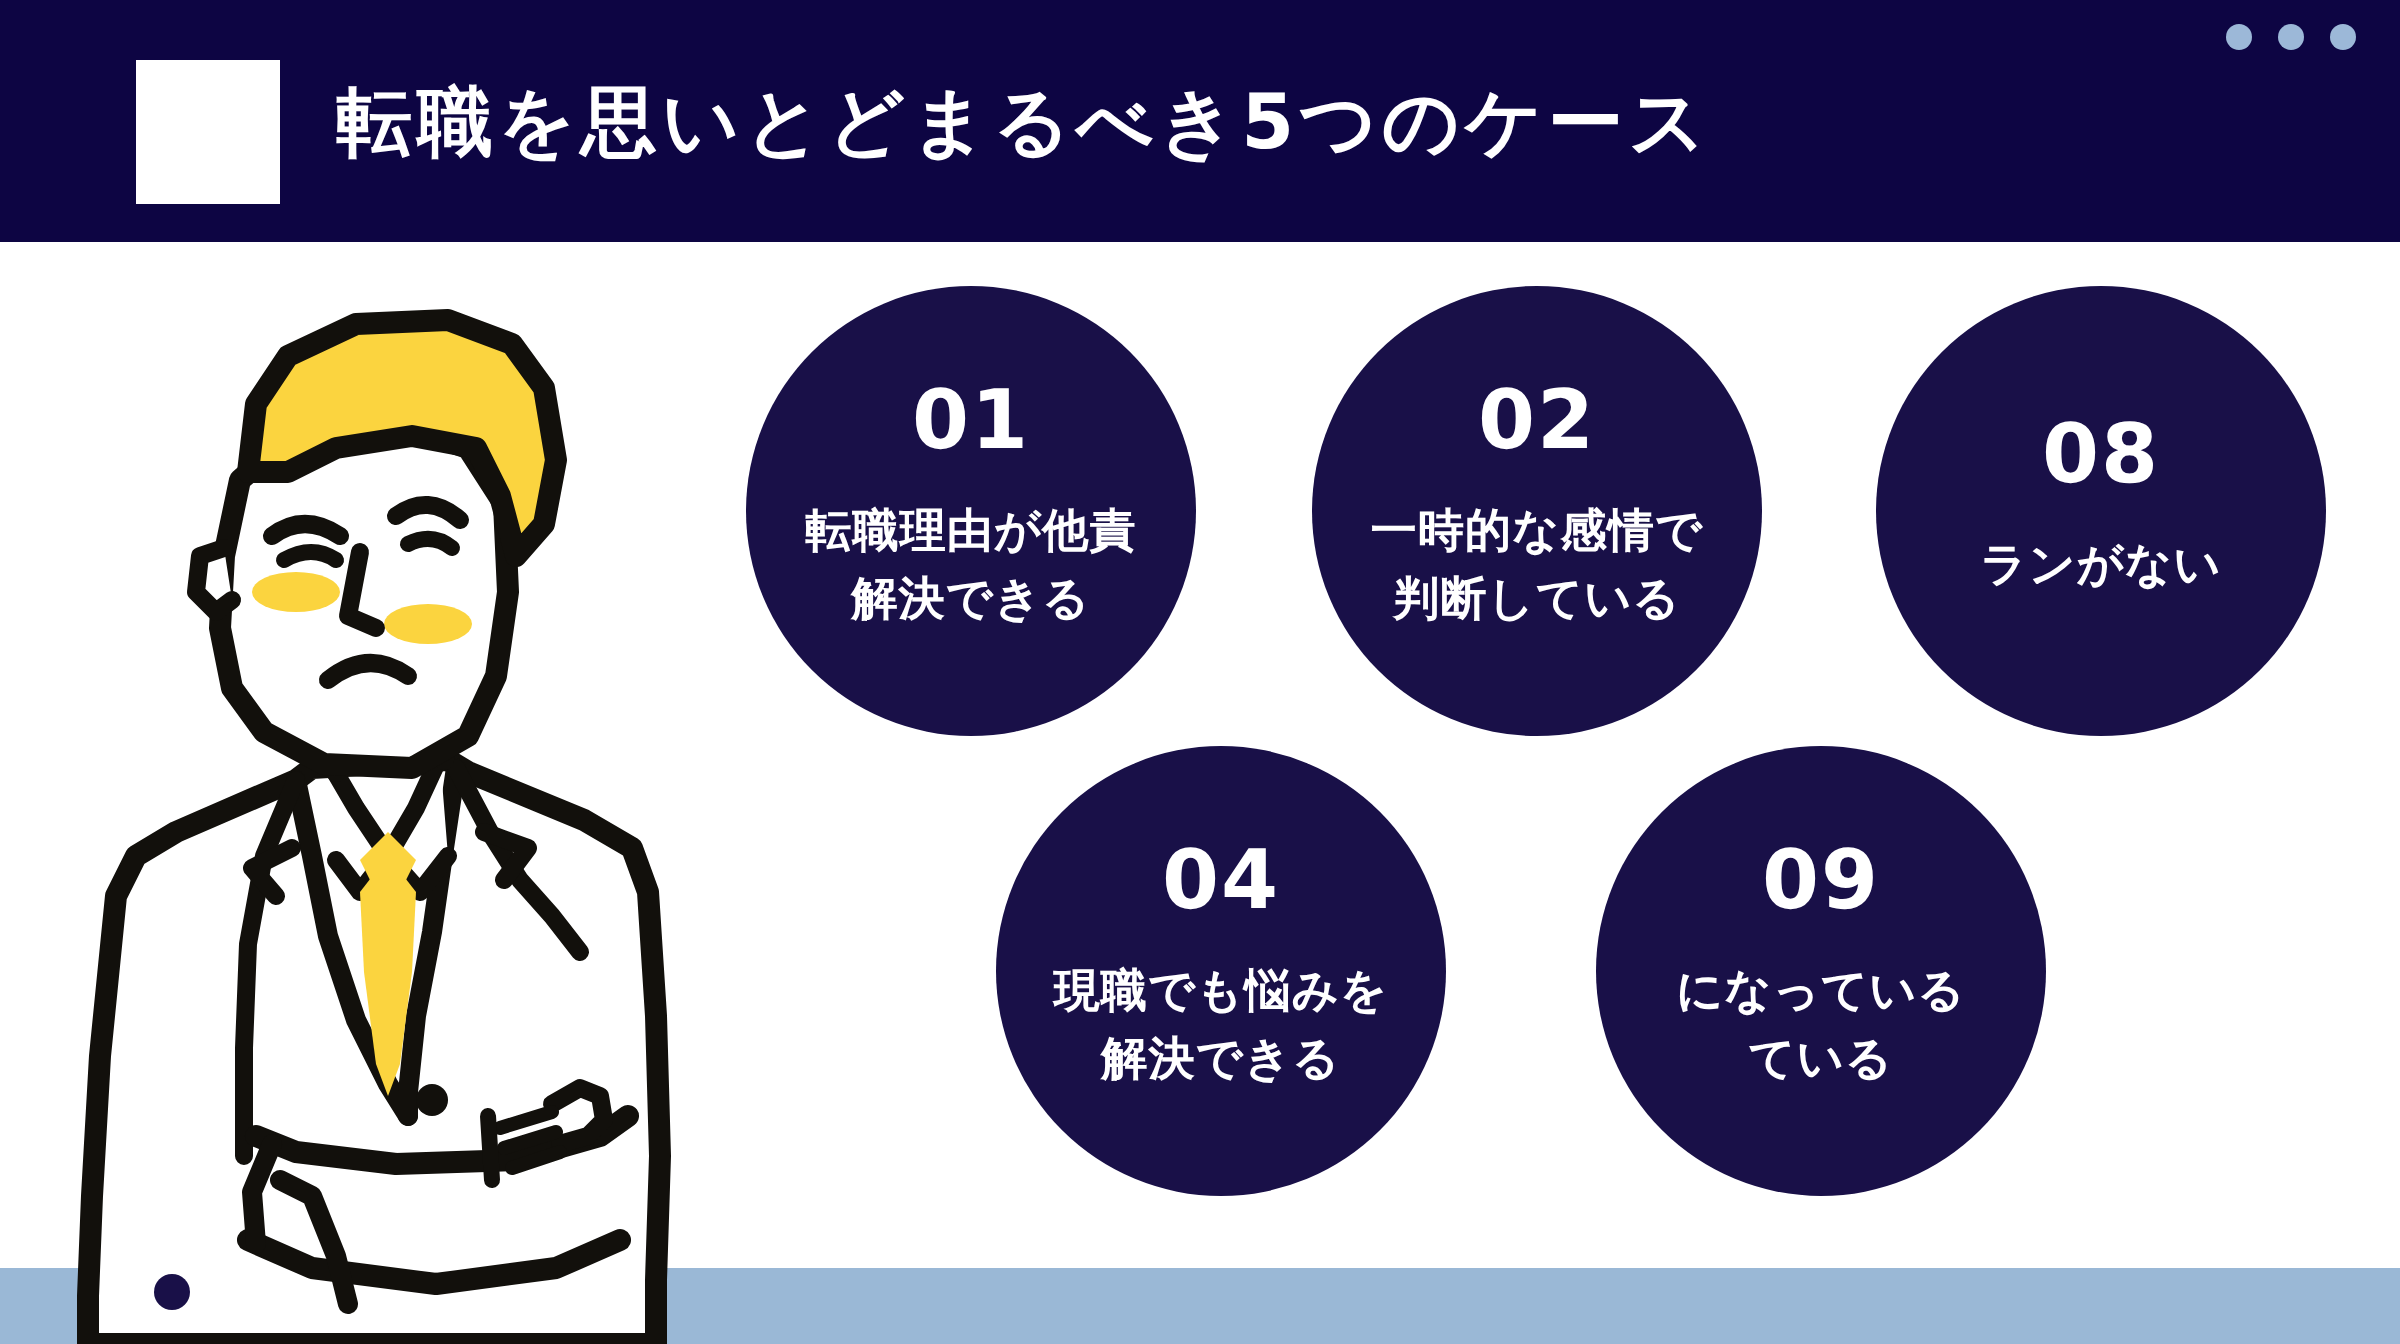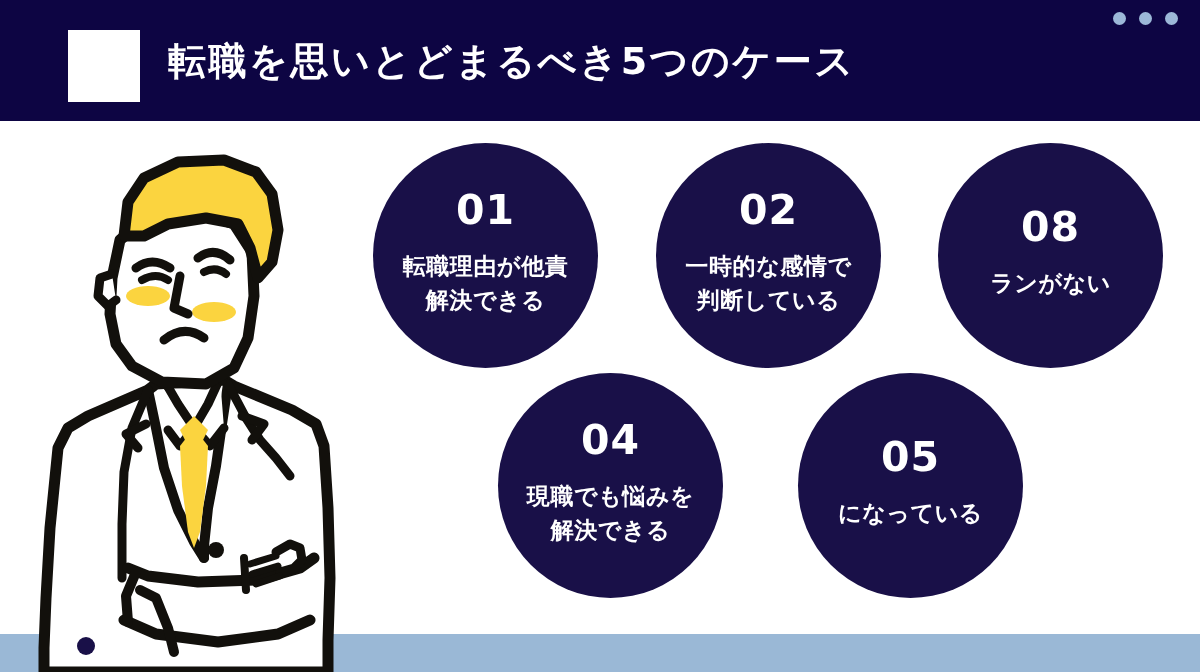--- a/index.html
+++ b/index.html
@@ -203,19 +203,20 @@
 
   <div class="circle" id="circle-04">
     <div class="num">04</div>
     <div class="label">
       <div>現職でも悩みを</div>
       <div>解決できる</div>
     </div>
   </div>
 
   <div class="circle" id="circle-05">
-    <div class="num">05</div>
+    <div class="num">09</div>
     <div class="label">
       <div>になっている</div>
+      <div>ている</div>
     </div>
   </div>
 
 </div>
 
 </body></html>

